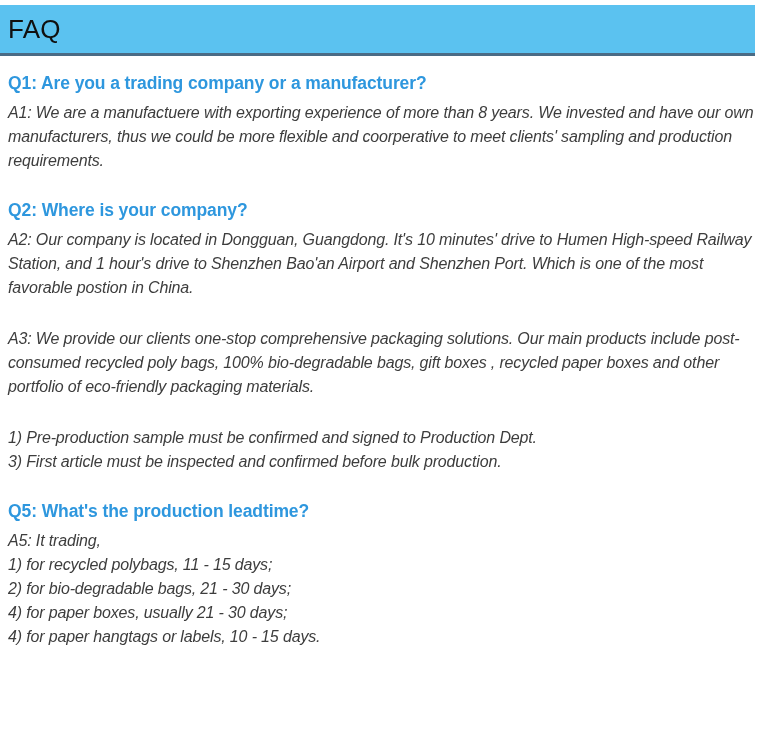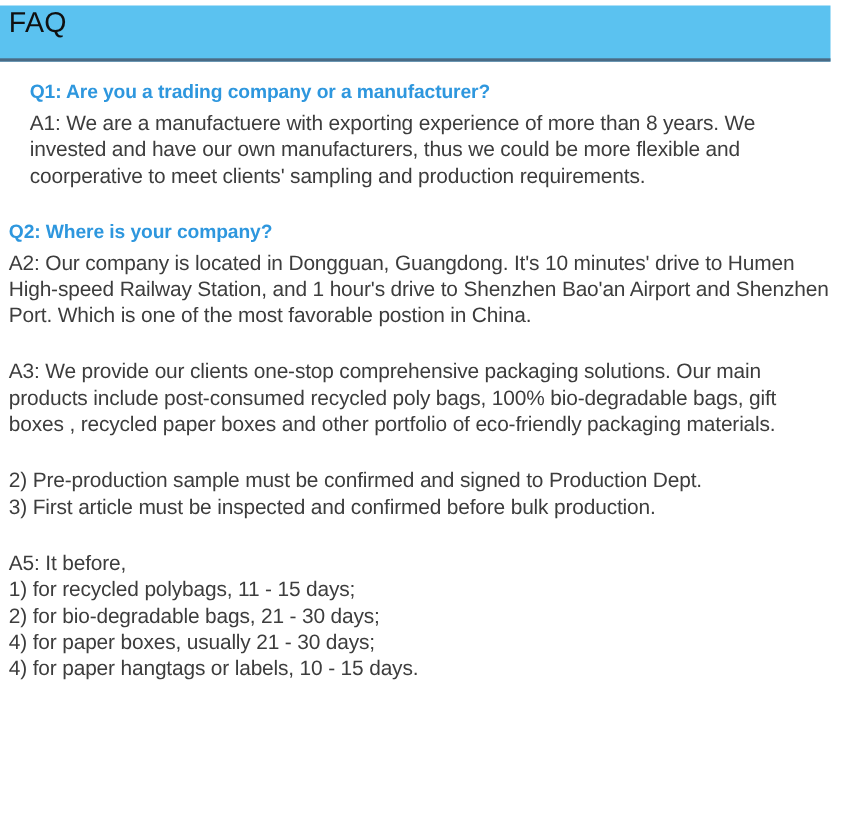--- a/index.html
+++ b/index.html
@@ -19,46 +19,47 @@
     width: 765px;
     min-height: 748px;
     font-family: "Liberation Sans", "DejaVu Sans", sans-serif;
   }
   .faq-header {
     margin: 5px 10px 0 0;
     background: var(--header-bg);
     border-bottom: 3px solid var(--header-border);
     height: 51px;
     display: flex;
-    align-items: flex-start;
+    align-items: center;
     padding-left: 8px;
   }
   .faq-header .title {
     font-size: 26px;
     font-weight: 400;
     color: var(--title);
     letter-spacing: 0.2px;
   }
   .faq-content {
     padding: 17px 9px 12px 8px;
   }
   .faq-item { margin-top: 27px; }
-  .faq-item:first-child { margin-top: 0; margin-left: 19px; }
+  .faq-item:first-child { margin-top: 0; }
   .faq-question {
     margin: 0 0 7px 0;
     font-size: 17.5px;
     font-weight: 700;
     color: var(--question);
     letter-spacing: -0.1px;
   }
   .faq-answer {
-    font-size: 19px;
+    font-size: 16px;
     line-height: 24px;
     color: var(--answer);
     letter-spacing: -0.15px;
+    font-style: italic;
   }
   .answer-line {
     min-height: 24px;
   }
 </style>
 </head>
 <body>
 
 <div class="page">
   <div class="faq-header">
@@ -80,28 +81,29 @@
   </section>
 
   <section class="faq-item">
     <div class="faq-answer">
           <div class="answer-line">A3: We provide our clients one-stop comprehensive packaging solutions. Our main products include post-consumed recycled poly bags, 100% bio-degradable bags, gift boxes , recycled paper boxes and other portfolio of eco-friendly packaging materials.</div>
         </div>
   </section>
 
   <section class="faq-item">
     <div class="faq-answer">
-          <div class="answer-line">2) Pre-production sample must be confirmed and signed to Production Dept.</div>
+          <div class="answer-line">1) Pre-production sample must be confirmed and signed to Production Dept.</div>
           <div class="answer-line">3) First article must be inspected and confirmed before bulk production.</div>
         </div>
   </section>
 
   <section class="faq-item">
+    <h3 class="faq-question">Q5: What's the production leadtime?</h3>
     <div class="faq-answer">
-          <div class="answer-line">A5: It before,</div>
+          <div class="answer-line">A5: It trading,</div>
           <div class="answer-line">1) for recycled polybags, 11 - 15 days;</div>
           <div class="answer-line">2) for bio-degradable bags, 21 - 30 days;</div>
           <div class="answer-line">4) for paper boxes, usually 21 - 30 days;</div>
           <div class="answer-line">4) for paper hangtags or labels, 10 - 15 days.</div>
         </div>
   </section>
 </div>
 </div>
 
 </body></html>

